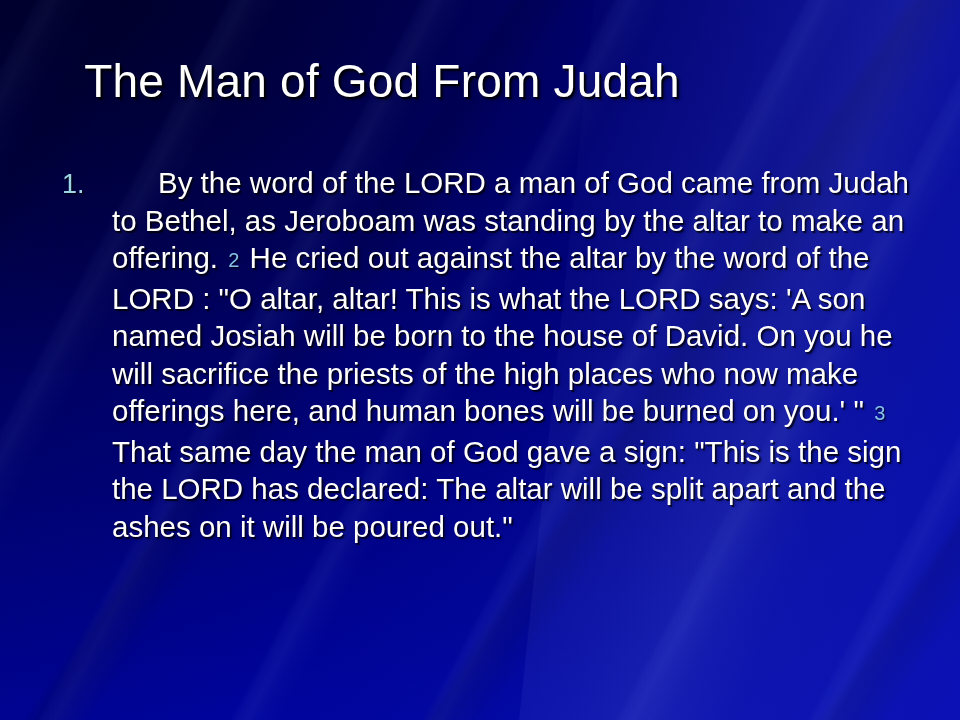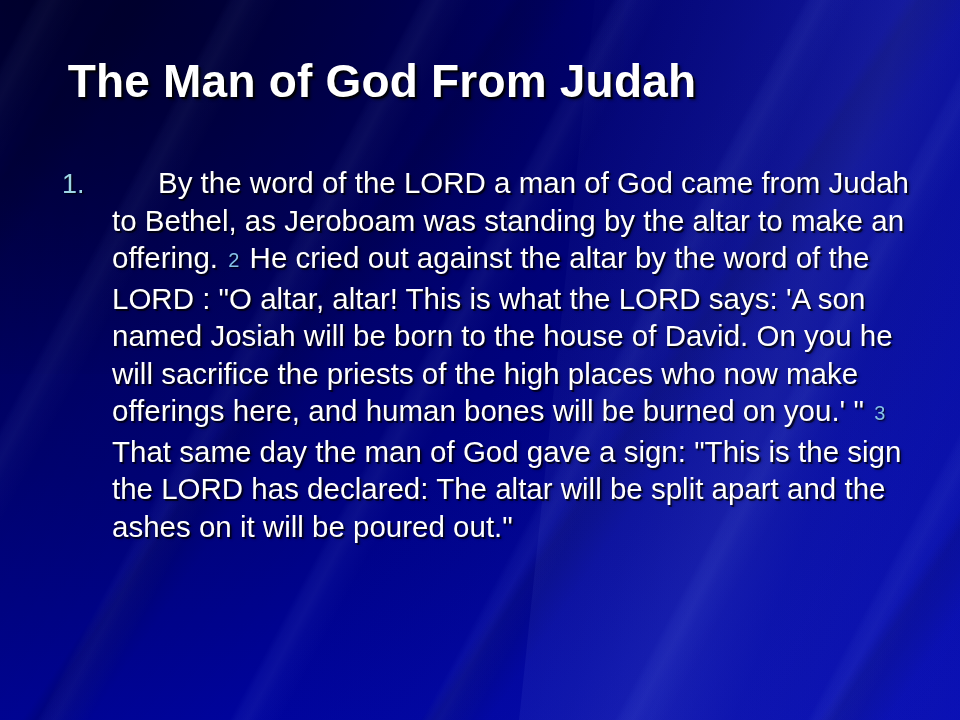--- a/index.html
+++ b/index.html
@@ -88,21 +88,21 @@
     inset: 0;
   }
 
   .slide-title {
     position: absolute;
     top: 54px;
     left: 0;
     width: 764px;
     text-align: center;
     font-size: 46px;
-    font-weight: bold;
+    font-weight: normal;
     color: #ffffff;
     letter-spacing: 0.2px;
     text-shadow:
       2px 2px 0 rgba(0,0,0,0.78),
       3px 3px 3px rgba(0,0,0,0.55);
     white-space: nowrap;
   }
 
   .body-block {
     position: absolute;

